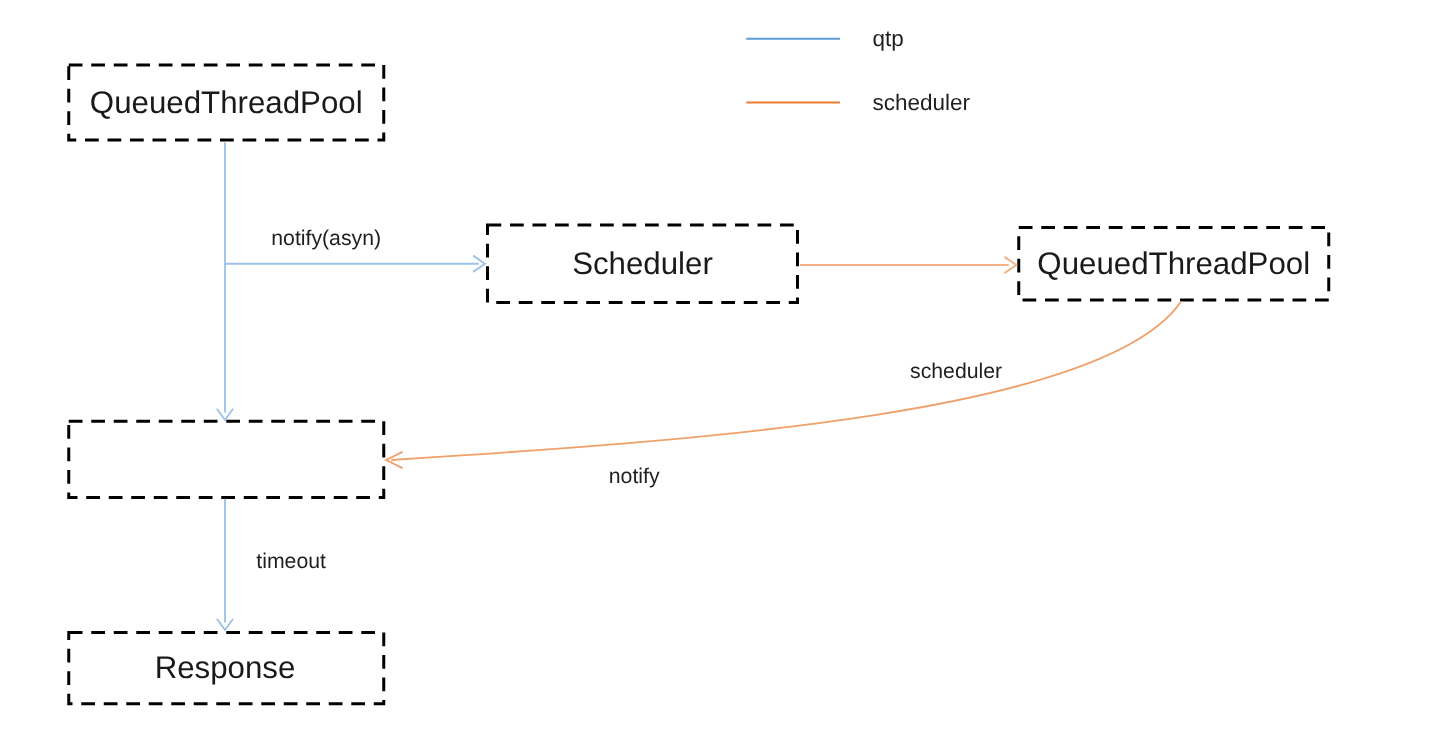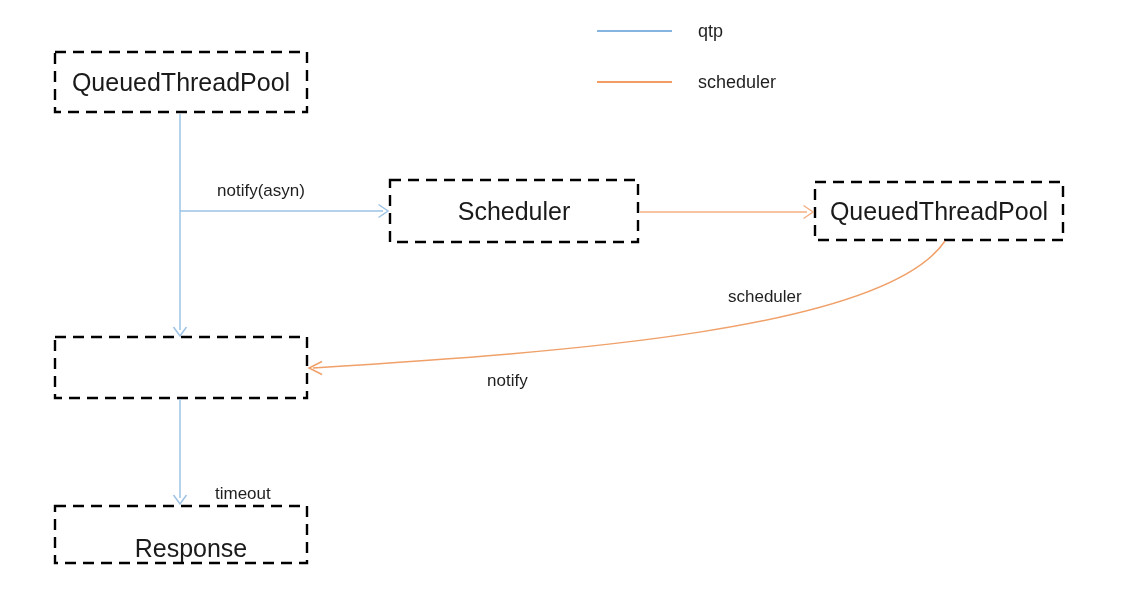--- a/index.html
+++ b/index.html
@@ -85,25 +85,25 @@
 
   <div class="node" style="left:390px; top:180px; width:248px; height:62px;">
     <span class="node-label">Scheduler</span>
   </div>
 
   <div class="node" style="left:815px; top:182px; width:248px; height:58px;">
     <span class="node-label">QueuedThreadPool</span>
   </div>
 
 
-  <div class="node" style="left:65px; top:506px; width:252px; height:57px;align-items:flex-end;">
+  <div class="node" style="left:54px; top:506px; width:252px; height:57px;">
     <span class="node-label">Response</span>
   </div>
 
   <div class="edge-label" style="left:217px; top:181px;">notify(asyn)</div>
   <div class="edge-label" style="left:728px; top:287px;">scheduler</div>
   <div class="edge-label" style="left:487px; top:371px;text-align:right;">notify</div>
-  <div class="edge-label" style="left:215px; top:439px;margin-top:45px;">timeout</div>
+  <div class="edge-label" style="left:205px; top:439px;">timeout</div>
 
   <div class="legend-label" style="left:698px; top:21px;">qtp</div>
   <div class="legend-label" style="left:698px; top:72px;">scheduler</div>
 
 </div>
 
 </body></html>

